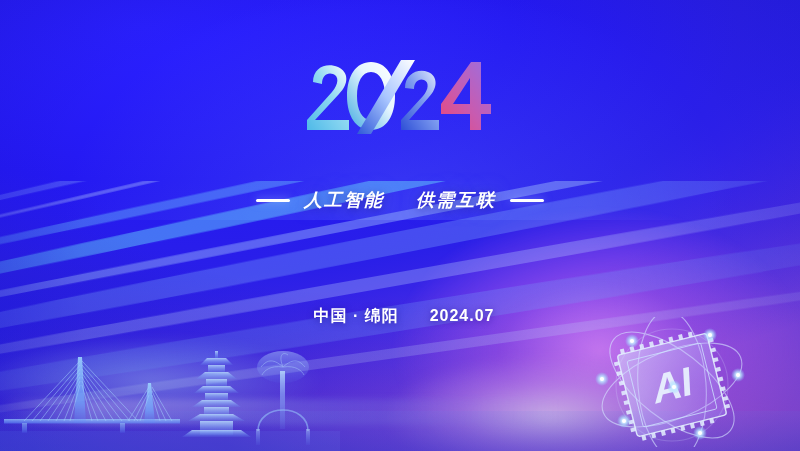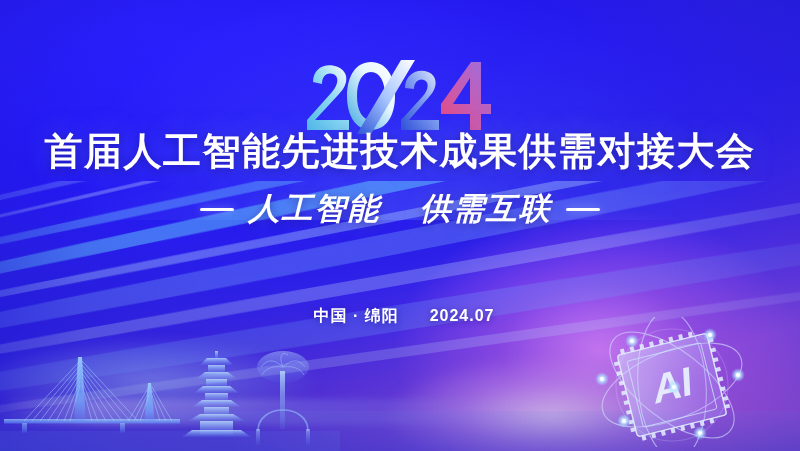--- a/index.html
+++ b/index.html
@@ -92,21 +92,21 @@
 
   .subtitle-row{
     position:absolute;left:0;right:0;top:188px;
     display:flex;align-items:center;justify-content:center;gap:14px;
   }
   .dash{
     width:34px;height:3px;background:#ffffff;border-radius:2px;
     box-shadow:0 0 8px rgba(170,200,255,.6);
   }
   .subtitle{
-    font-size:31px;font-weight:700;font-style:italic;
+    font-size:18px;font-weight:700;font-style:italic;
     color:#ffffff;letter-spacing:2px;
     text-shadow:0 2px 8px rgba(20,10,120,.5), 0 0 20px rgba(140,180,255,.35);
     white-space:nowrap;
   }
   .subtitle .gap{display:inline-block;width:18px;}
 
   .meta{
     position:absolute;left:8px;right:0;top:306px;
     text-align:center;
     font-size:16px;font-weight:700;color:#ffffff;
@@ -336,21 +336,20 @@
              M66 14 C57 14, 52 24, 52 38 C52 52, 57 62, 66 62 C75 62, 80 52, 80 38 C80 24, 75 14, 66 14 Z" fill="url(#g0)" fill-rule="evenodd"></path>
 
     <path d="M96 2 L110 2 L66 76 L52 76 Z" fill="url(#gslash)"></path>
 
     <path d="M100 30 C100 16, 113 10, 123 14 C133 18, 133 30, 124 39 L104 62 L134 62 L134 72 L96 72 L96 62 L118 38 C124 31, 124 24, 119 22 C114 20, 109 24, 109 31 Z" fill="url(#g2b)"></path>
 
     <path d="M166 4 L176 4 L176 46 L186 46 L186 56 L176 56 L176 72 L165 72 L165 56 L136 56 L136 46 Z
              M165 46 L165 20 L148 46 Z" fill="url(#g4)" fill-rule="evenodd"></path>
   </svg>
 
-  <div class="title">首届人工智能先进技术成果供需对接大会</div>
 
   <div class="subtitle-row">
     <span class="dash"></span>
     <span class="subtitle">
       <span>人工智能</span>
       <span class="gap"></span>
       <span>供需互联</span>
     </span>
     <span class="dash"></span>
   </div>

